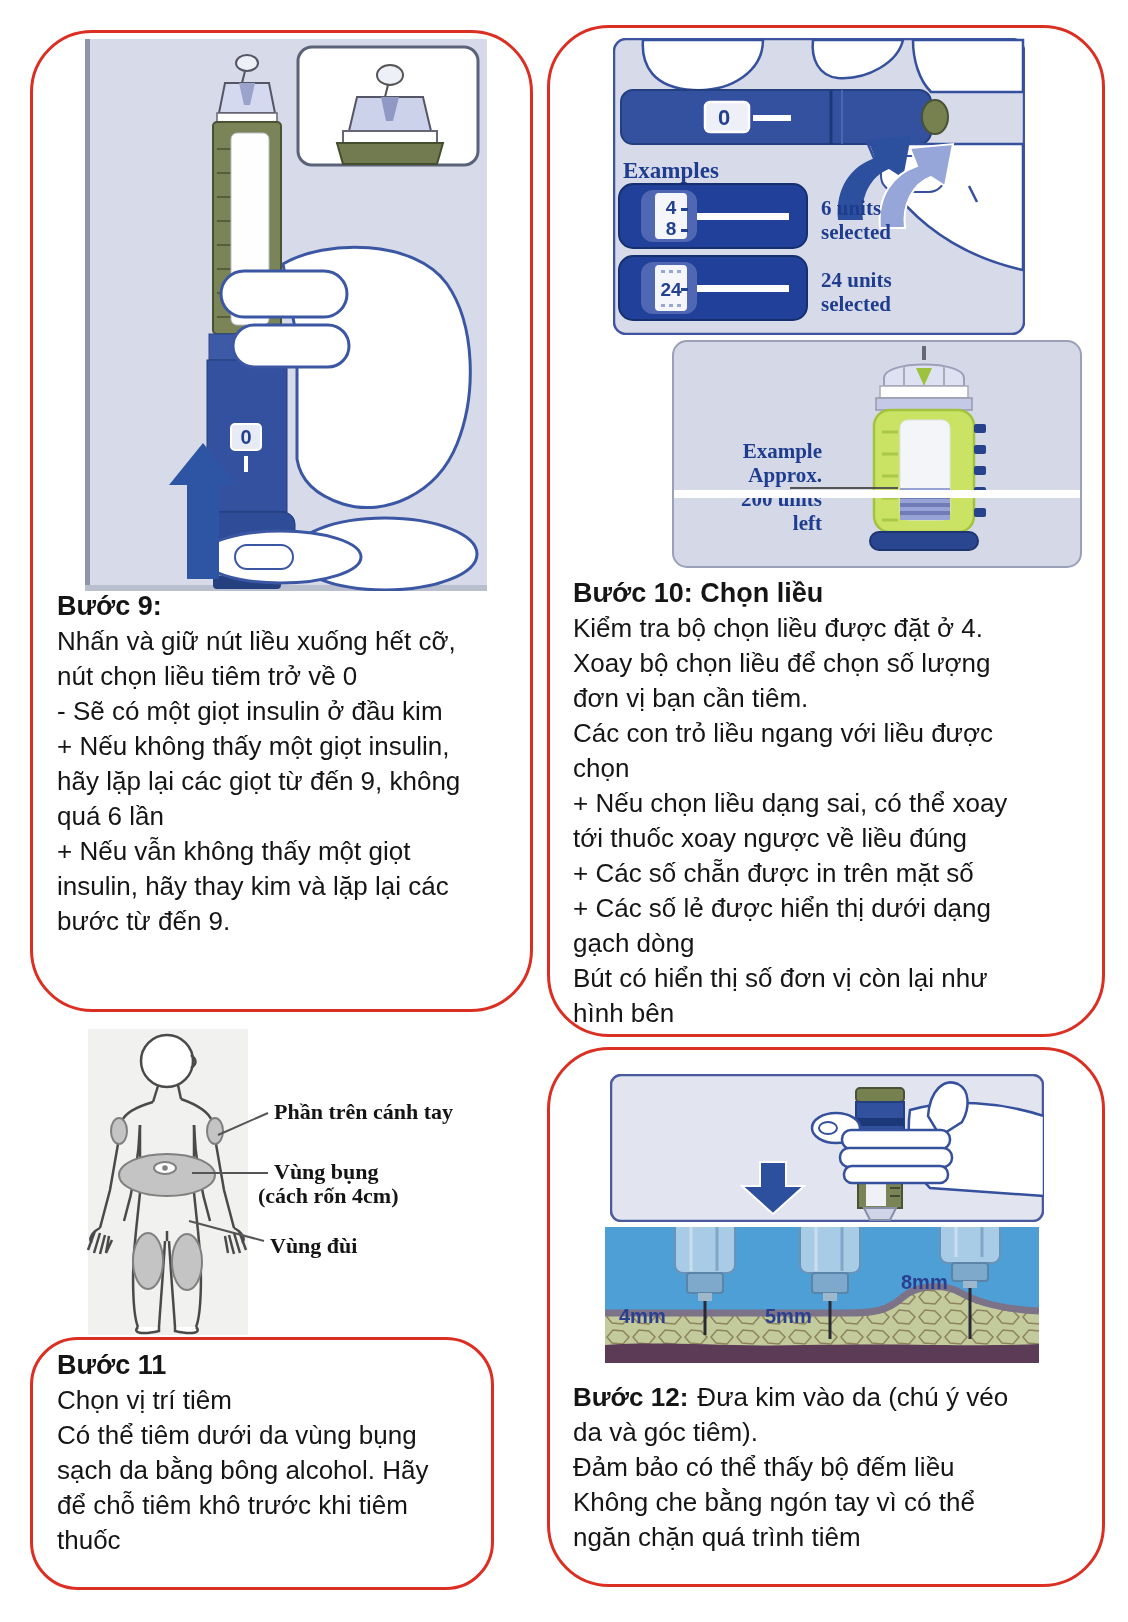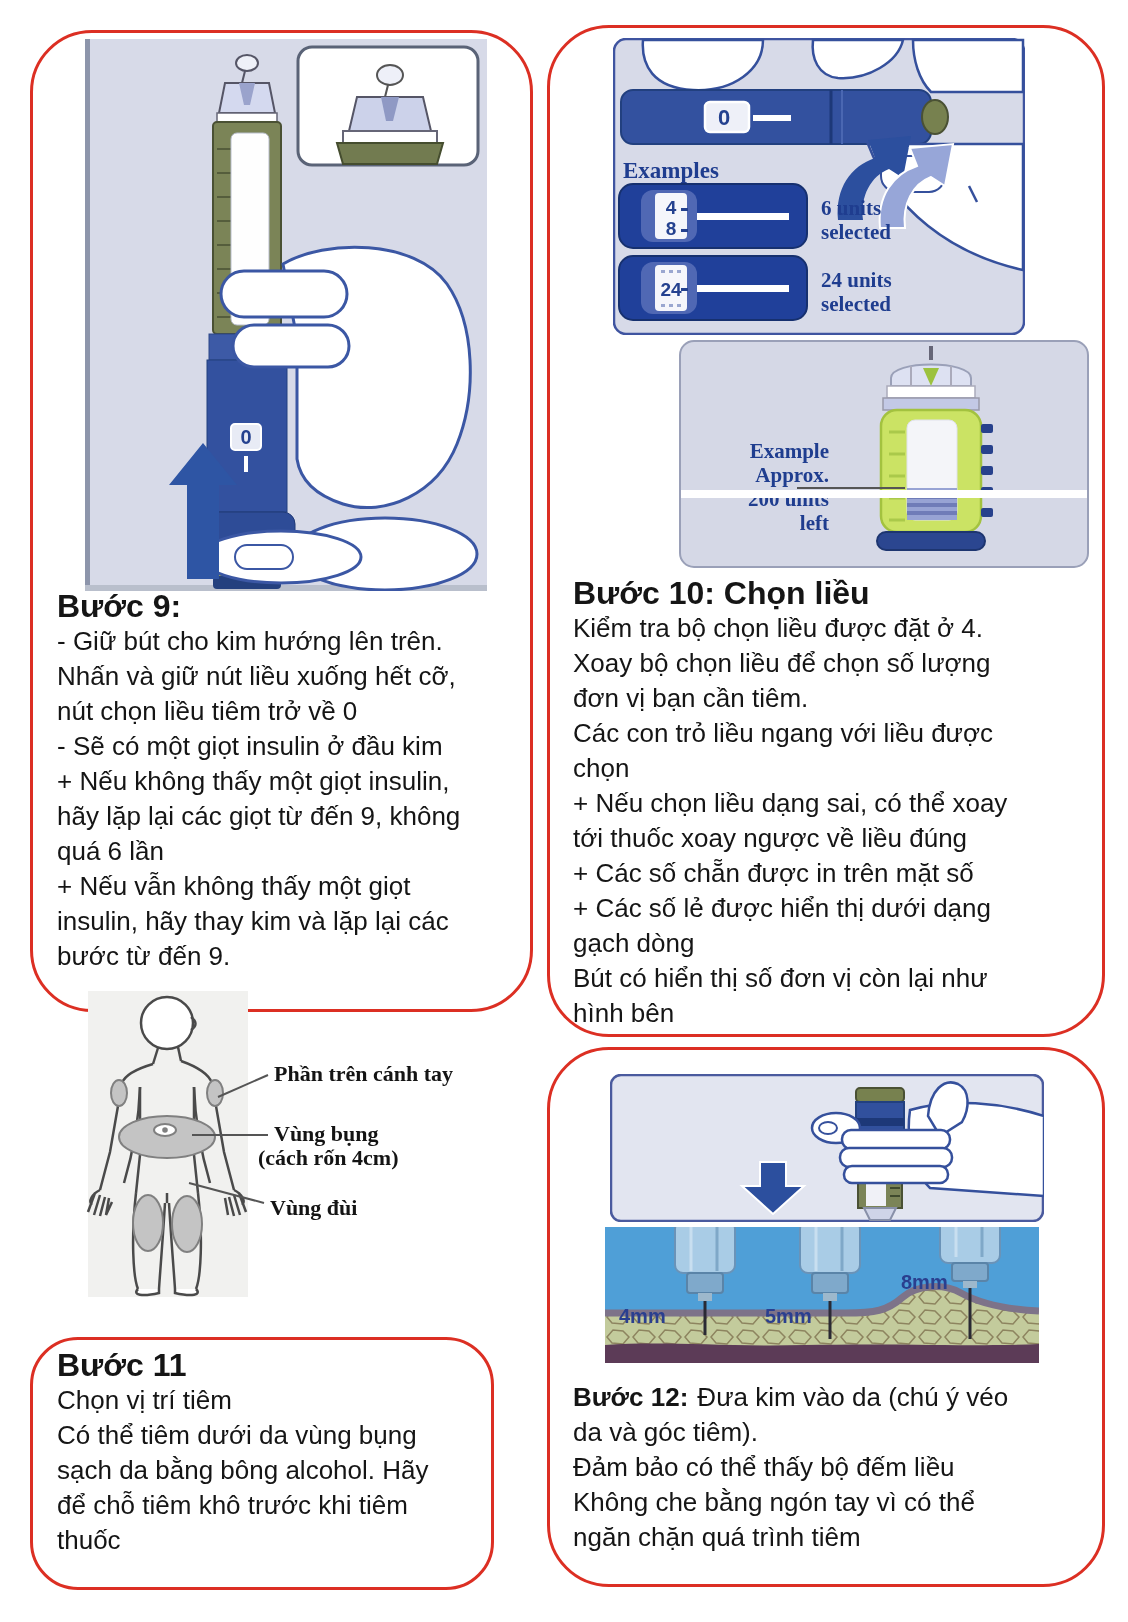--- a/index.html
+++ b/index.html
@@ -5,21 +5,21 @@
   html,body{margin:0;padding:0;background:#ffffff;}
   .page{position:relative;width:1128px;height:1622px;background:#fff;overflow:hidden;
         font-family:"Liberation Sans",sans-serif;color:#151515;}
   .panel{position:absolute;background:#fff;border:3px solid #dc2f23;box-sizing:border-box;}
   #p9 {left:30px;top:30px;width:503px;height:982px;border-radius:62px;}
   #p10{left:547px;top:25px;width:558px;height:1012px;border-radius:62px;}
   #p11{left:30px;top:1337px;width:464px;height:253px;border-radius:48px;}
   #p12{left:547px;top:1047px;width:558px;height:540px;border-radius:62px;}
   .fig{position:absolute;}
   .txt{position:absolute;font-size:26px;line-height:35px;color:#151515;}
-  .txt .title{font-weight:bold;font-size:32px;}
+  .txt .title{font-weight:bold;font-size:27px;}
   .line,.gen-line{white-space:nowrap;}
   .b{font-weight:bold;margin-right:9px;}
   svg text{font-family:"Liberation Serif",serif;}
   .sftxt{font-weight:bold;fill:#1f3d8f;}
   .bodylbl{font-weight:bold;fill:#141414;}
   .depthlbl{font-family:"Liberation Sans",sans-serif;font-weight:bold;fill:#2a3f8f;}
   .winnum{font-family:"Liberation Sans",sans-serif;font-weight:bold;fill:#24418f;}
 </style>
 </head>
 <body>
@@ -78,21 +78,20 @@
           <ellipse cx="300" cy="515" rx="92" ry="36"></ellipse>
           <ellipse cx="196" cy="518" rx="80" ry="26"></ellipse>
           <rect x="150" y="506" width="58" height="24" rx="12" stroke-width="2"></rect>
         </g>
         <polygon points="84,446 118,404 152,446 134,446 134,540 102,540 102,446" fill="#2e55a4"></polygon>
       </svg>
     </div>
     <div class="txt" style="left:24px;top:556px;width:466px;">
       <div class="title">Bước 9:</div>
       <div>
-          <div class="gen-line">- Giữ bút cho kim hướng lên trên.</div>
           <div class="gen-line">Nhấn và giữ nút liều xuống hết cỡ,</div>
           <div class="gen-line">nút chọn liều tiêm trở về 0</div>
           <div class="gen-line">- Sẽ có một giọt insulin ở đầu kim</div>
           <div class="gen-line">+ Nếu không thấy một giọt insulin,</div>
           <div class="gen-line">hãy lặp lại các giọt từ đến 9, không</div>
           <div class="gen-line">quá 6 lần</div>
           <div class="gen-line">+ Nếu vẫn không thấy một giọt</div>
           <div class="gen-line">insulin, hãy thay kim và lặp lại các</div>
           <div class="gen-line">bước từ đến 9.</div>
         </div>
@@ -153,21 +152,21 @@
           <rect x="48" y="266" width="4" height="3" fill="#9aa7d0"></rect>
             <rect x="56" y="266" width="4" height="3" fill="#9aa7d0"></rect>
             <rect x="64" y="266" width="4" height="3" fill="#9aa7d0"></rect>
           <rect x="68" y="250" width="7" height="3" fill="#24418f"></rect>
           <rect x="84" y="247" width="92" height="7" fill="#ffffff"></rect>
           <text class="sftxt" x="208" y="249" font-size="21">24 units</text>
           <text class="sftxt" x="208" y="273" font-size="21">selected</text>
         </g>
       </svg>
     </div>
-    <div class="fig" style="left:97px;top:312px;width:410px;height:176px;padding-left:32px;">
+    <div class="fig" style="left:90px;top:312px;width:410px;height:176px;padding-left:32px;">
       <svg width="410" height="228" viewBox="0 0 410 228">
         <rect x="1" y="1" width="408" height="226" rx="14" fill="#d5d8e6" stroke="#9aa0b8" stroke-width="2"></rect>
         <g>
           <rect x="250" y="6" width="4" height="14" fill="#667"></rect>
           <path d="M212,38 C212,20 292,20 292,38 L292,46 L212,46 Z" fill="#dde1f2" stroke="#9aa0b8" stroke-width="2"></path>
           <line x1="232" y1="26" x2="232" y2="46" stroke="#aab" stroke-width="2"></line>
           <line x1="272" y1="26" x2="272" y2="46" stroke="#aab" stroke-width="2"></line>
           <path d="M244,28 L260,28 L252,46 Z" fill="#9cc23e"></path>
           <rect x="208" y="46" width="88" height="12" fill="#ffffff" stroke="#aab" stroke-width="1.5"></rect>
           <rect x="204" y="58" width="96" height="12" fill="#c3c9e6" stroke="#99a" stroke-width="1.5"></rect>
@@ -213,21 +212,21 @@
           <div class="gen-line">tới thuốc xoay ngược về liều đúng</div>
           <div class="gen-line">+ Các số chẵn được in trên mặt số</div>
           <div class="gen-line">+ Các số lẻ được hiển thị dưới dạng</div>
           <div class="gen-line">gạch dòng</div>
           <div class="gen-line">Bút có hiển thị số đơn vị còn lại như</div>
           <div class="gen-line">hình bên</div>
         </div>
     </div>
   </section>
 
-  <div class="fig" style="left:62px;top:987px;width:470px;height:312px;">
+  <div class="fig" style="left:62px;top:1025px;width:470px;height:312px;">
     <svg width="470" height="312" viewBox="0 0 470 312">
       <rect x="26" y="4" width="160" height="306" fill="#f1f1ef"></rect>
       <g fill="none" stroke="#4a4a4a" stroke-width="2.5">
         <circle cx="105" cy="36" r="26" fill="#ffffff"></circle>
         <path d="M129,30 q9,7 0,13"></path>
         <path d="M96,61 L91,77"></path>
         <path d="M116,60 L119,74"></path>
         <path d="M91,77 C74,82 63,88 60,96 L48,165 L38,203"></path>
         <path d="M119,74 C136,80 147,88 150,96 L162,165 L172,203"></path>
         <path d="M38,203 C30,207 26,214 30,218 M33,206 L26,225 M38,208 L32,228 M43,210 L38,229 M47,211 L44,228 L50,215"></path>

